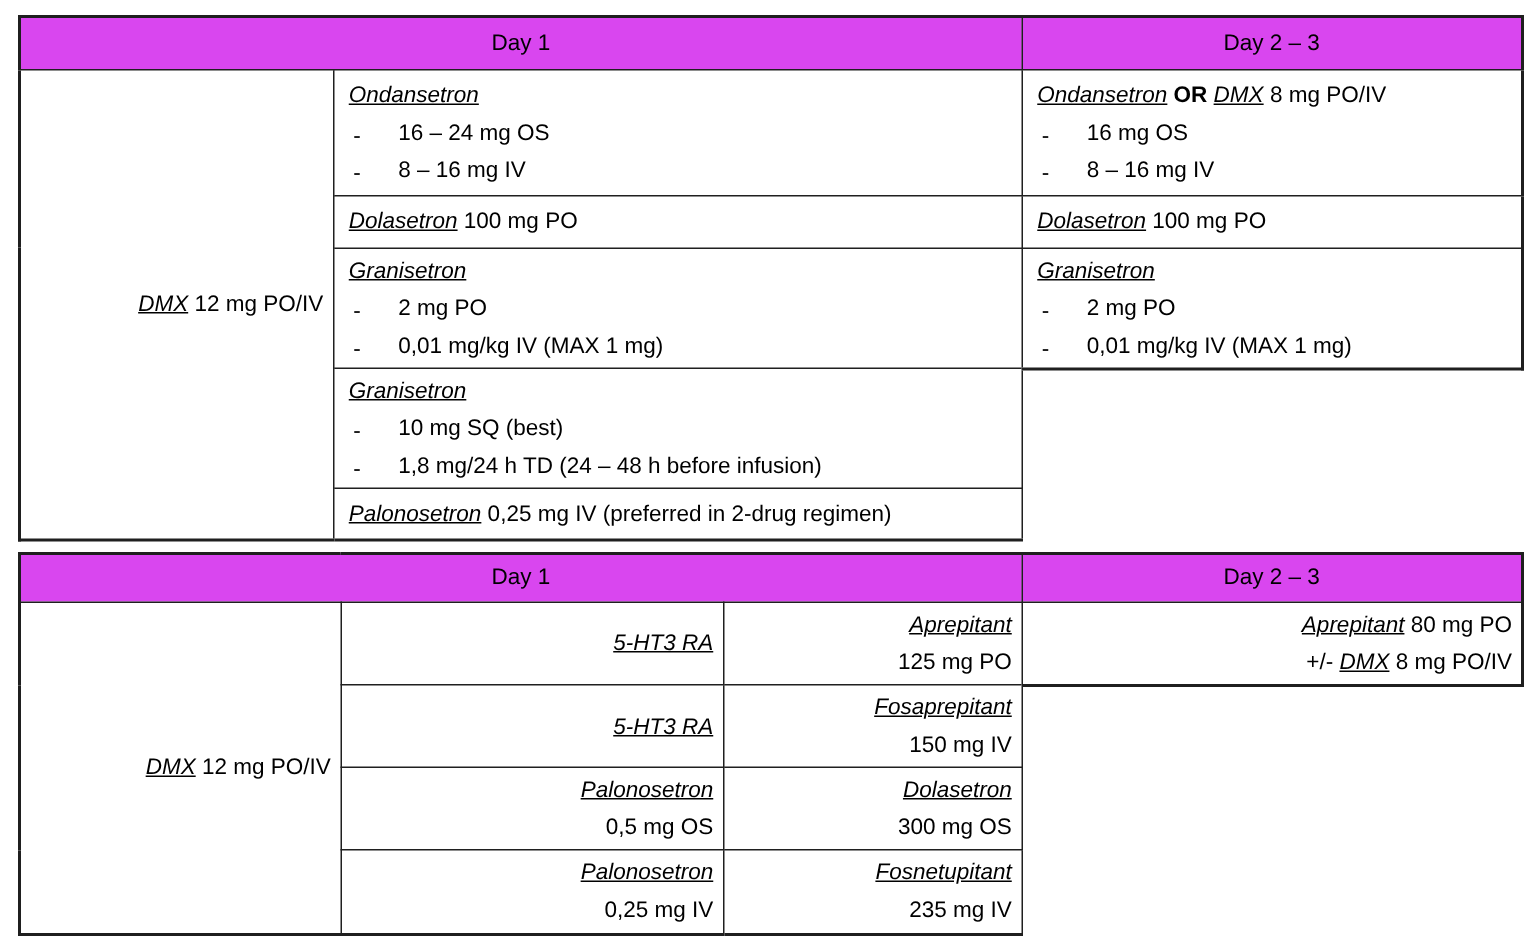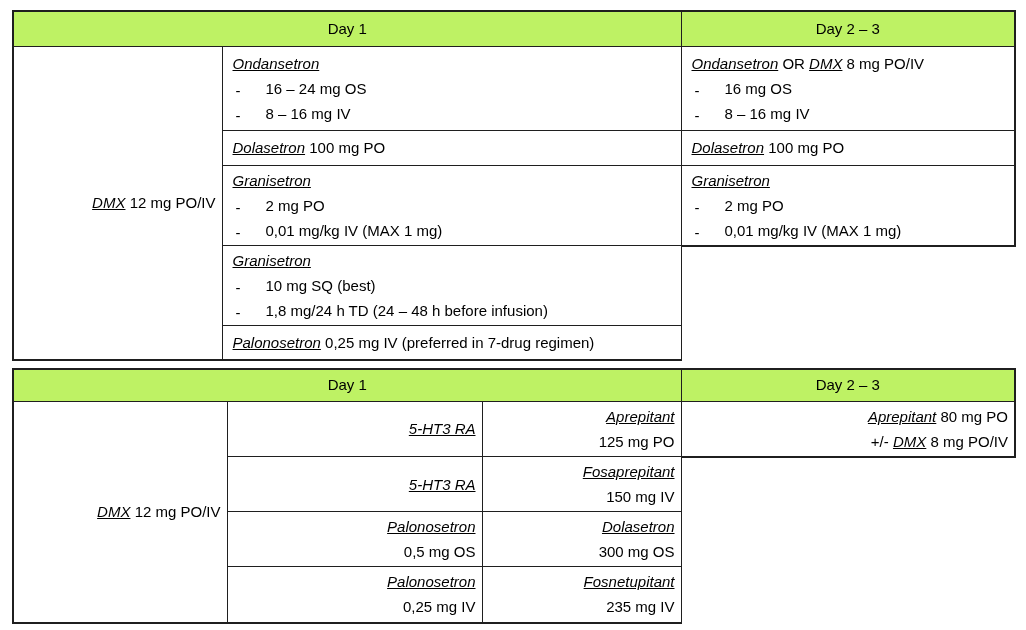--- a/index.html
+++ b/index.html
@@ -18,37 +18,37 @@
     border-collapse: collapse;
     table-layout: fixed;
   }
   td, th {
     border: 1.5px solid #1f1f1f;
     padding: 0;
     font-weight: normal;
     vertical-align: middle;
   }
   th {
-    background: #bef264;
+    background: #d946ef;
     text-align: center;
     line-height: 20px;
   }
   
   .ot { border-top-width: 2px; }
   .ob { border-bottom-width: 2px; }
   .ol { border-left-width: 2px; }
   .or { border-right-width: 2px; }
   
   td.ghost { border: none; background: transparent; }
 
   .t1 { left: 12px; top: 10px; width: 1002px; }
   .t2 { left: 12px; top: 368px; width: 1002px; }
 
   .i { font-style: italic; text-decoration: underline; }
-  .b { font-weight: normal; }
+  .b { font-weight: bold; }
 
   .drugcell {
     text-align: left;
     padding: 2px 8px 2px 10px;
     line-height: 25px;
   }
   .li { display: flex; align-items: flex-start; }
   .li .dash {
     flex: 0 0 30px;
     padding-left: 3px;
@@ -158,21 +158,21 @@
         <div class="li">
               <span class="dash">-</span>
               <span>1,8 mg/24 h TD (24 – 48 h before infusion)</span>
             </div>
       </td>
       <td class="ghost"></td>
     </tr>
     <tr style="height:34px">
       <td class="drugcell ob">
         <span class="i">Palonosetron</span>
-        <span>0,25 mg IV (preferred in 7-drug regimen)</span>
+        <span>0,25 mg IV (preferred in 2-drug regimen)</span>
       </td>
       <td class="ghost"></td>
     </tr>
   </tbody>
     </table>
 
   <table class="t2">
     <colgroup>
         <col style="width:214px">
         <col style="width:255px">

